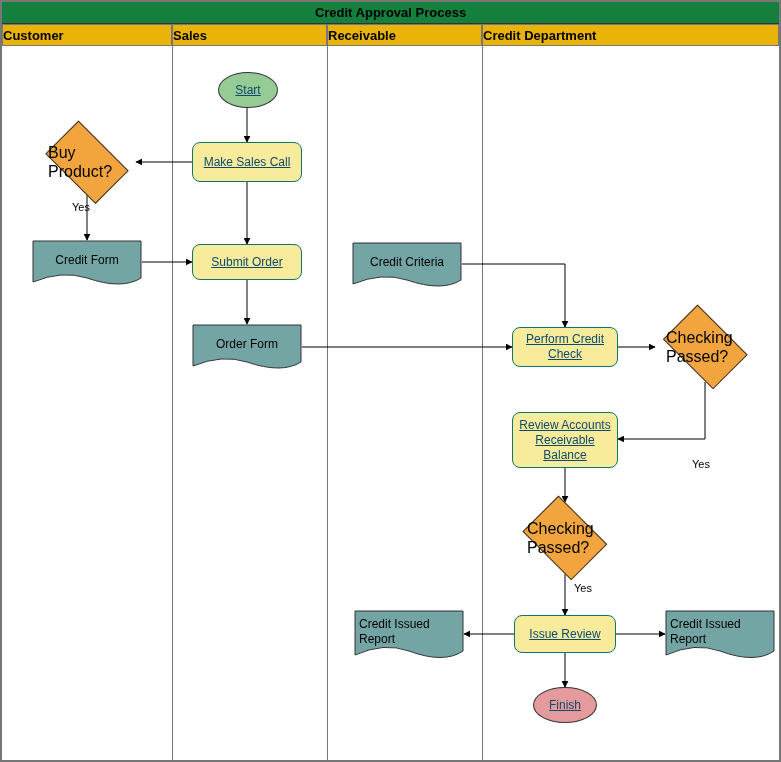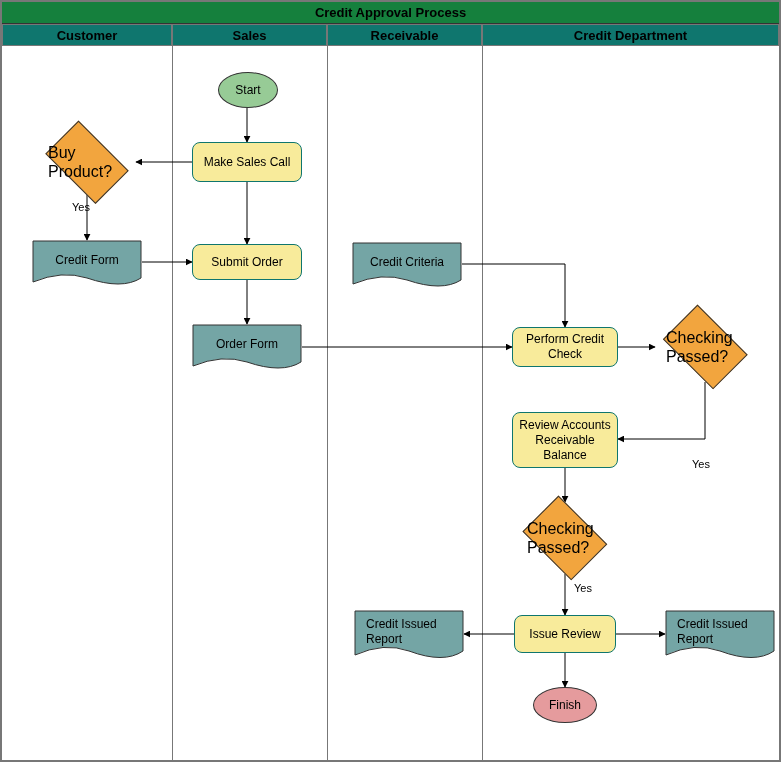--- a/index.html
+++ b/index.html
@@ -1,34 +1,34 @@
 <!DOCTYPE html>
 <html><head>
 <meta charset="utf-8">
 <style>
   * { margin: 0; padding: 0; box-sizing: border-box; }
   body { font-family: Arial, Helvetica, sans-serif; background: #fff; }
   .canvas { position: relative; width: 781px; height: 762px; border: 2px solid #777; }
   .title-bar { position: absolute; left: 0; top: 0; width: 100%; height: 22px; background: #15803d; border-bottom: 1px solid #333; text-align: center; font-weight: bold; font-size: 13px; line-height: 22px; color: #000; }
   .lane-header-row { position: absolute; left: 0; top: 22px; width: 100%; height: 22px; display: flex; }
-  .lane-header { text-align: center; font-weight: bold; font-size: 13px; line-height: 22px; background: #0f766e; border: 1px solid #777; }
+  .lane-header { text-align: left; font-weight: bold; font-size: 13px; line-height: 22px; background: #eab308; border: 1px solid #777; }
   .lane-body { position: absolute; top: 44px; bottom: 0; border-left: 1px solid #777; }
   .lane-body:first-child { border-left: none; }
   svg.edges { position: absolute; left: 0; top: 0; width: 100%; height: 100%; pointer-events: none; }
-  .node { position: absolute; display: flex; align-items: center; justify-content: center; text-align: center; font-size: 12px; line-height: 1.25; color: #000000; }
+  .node { position: absolute; display: flex; align-items: center; justify-content: center; text-align: center; font-size: 12px; line-height: 1.25; color: #0c4a6e; text-decoration: underline; }
   .label { position: absolute; font-size: 11px; color: #000; }
   .process { background: #f8eb9b; border: 1px solid #0f766e; border-radius: 8px; }
   .terminator { background: #97cb96; border: 1px solid #333; border-radius: 50%; }
   .terminator.finish { background: #e59b9d; }
   .diamond { position: absolute; }
   .diamond-shape { position: absolute; left: 50%; top: 50%; width: 70.7%; height: 70.7%; transform: translate(-50%, -50%) rotate(45deg); background: #f2a53e; border: 1px solid #333; }
   .diamond-text { position: absolute; left: 7px; top: 0; width: 100%; height: 100%; display: flex; align-items: center; justify-content: center; font-size: 16px; line-height: 1.2; padding: 4px; }
   .doc { position: absolute; }
   .doc svg { position: absolute; left: 0; top: 0; width: 100%; height: 100%; }
-  .doc-text { position: absolute; left: 0; top: 0; width: 100%; height: 85%; display: flex; align-items: center; justify-content: center; font-size: 12px; line-height: 1.25; padding: 12px; }
+  .doc-text { position: absolute; left: 0; top: 0; width: 100%; height: 85%; display: flex; align-items: center; justify-content: center; font-size: 12px; line-height: 1.25; padding: 5px; }
 </style>
 </head>
 <body>
 
 <div class="canvas">
   <div class="title-bar">Credit Approval Process</div>
 
   <div class="lane-header-row">
     <div class="lane-header" style="width:170px">Customer</div>
     <div class="lane-header" style="width:155px">Sales</div>

